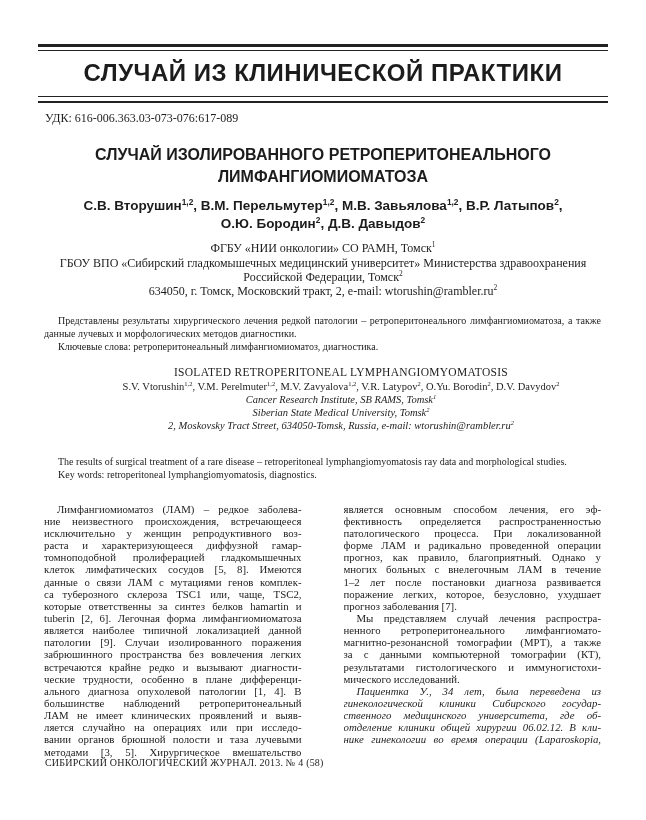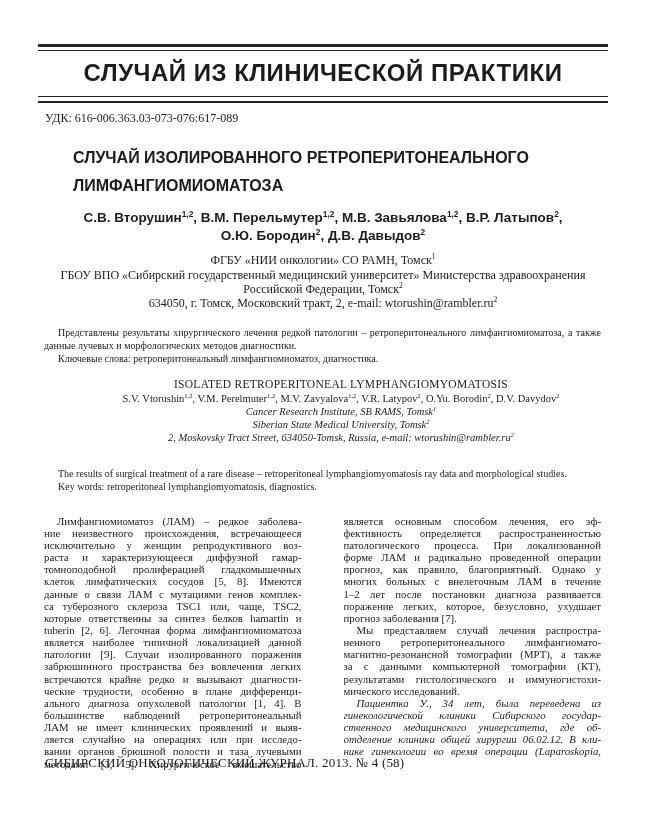--- a/index.html
+++ b/index.html
@@ -14,23 +14,23 @@
   .rule-thin  { height:1.2px; background:#222; }
   .rule-gap   { height:3.5px; }
   .banner-title {
     font-family:"Liberation Sans", sans-serif; font-weight:bold;
     font-size:24px; line-height:28px; letter-spacing:0.5px;
     text-align:center; padding:8px 0 9px 0; white-space:nowrap;
   }
   
   .udc { margin:8px 45px 0 45px; font-size:12px; line-height:14px; }
   .title-ru {
-    margin:19px auto 0 auto; max-width:500px; text-align:left;
+    margin:19px auto 0 auto; max-width:500px; text-align:center;
     font-family:"Liberation Sans", sans-serif; font-weight:bold;
-    font-size:16px; line-height:28px;
+    font-size:16px; line-height:22px;
   }
   .authors-ru {
     margin:9px auto 0 auto; text-align:center;
     font-family:"Liberation Sans", sans-serif; font-weight:bold;
     font-size:13.5px; line-height:17.5px;
   }
   .affil-ru { margin-top:9px; text-align:center; font-size:12px; line-height:14.2px; }
   sup { font-size:62%; line-height:0; vertical-align:super; }
   
   .jblock { }
@@ -47,21 +47,21 @@
   .en-title   { font-size:11.5px; line-height:13.5px; letter-spacing:0.3px; }
   .en-authors { font-size:10.5px; line-height:13px; }
   .en-affil   { font-style:italic; font-size:10.5px; line-height:13px; }
   
   .columns { display:flex; margin:22px 45px 0 44px;gap:20px; }
   .column { width:267.5px; font-size:10.8px; }
   .column + .column { margin-left:22px; }
   .column .jline { height:12.15px; line-height:12.15px; }
   .column .jline.indent { text-indent:13px; }
   
-  .footer { position:absolute; left:45px; top:756px; font-size:13px; line-height:13px; letter-spacing:0.2px; }
+  .footer { position:absolute; left:45px; top:756px; font-size:10px; line-height:13px; letter-spacing:0.2px; }
 </style>
 </head>
 <body>
 
 <div class="page">
 
   <div class="banner">
     <div>
       <div class="rule-thick"></div>
         <div class="rule-gap"></div>
@@ -79,21 +79,21 @@
 
   <div class="title-ru">СЛУЧАЙ ИЗОЛИРОВАННОГО РЕТРОПЕРИТОНЕАЛЬНОГО ЛИМФАНГИОМИОМАТОЗА</div>
 
   <div class="authors-ru">
       <div>С.В. Вторушин<sup>1,2</sup>, В.М. Перельмутер<sup>1,2</sup>, М.В. Завьялова<sup>1,2</sup>, В.Р. Латыпов<sup>2</sup>,</div>
       <div>О.Ю. Бородин<sup>2</sup>, Д.В. Давыдов<sup>2</sup></div>
     </div>
 
   <div class="affil-ru">
       <div>ФГБУ «НИИ онкологии» СО РАМН, Томск<sup>1</sup></div>
-      <div>ГБОУ ВПО «Сибирский государственный медицинский университет» Министерства здравоохранения</div>
+      <div>ГБОУ ВПО «Сибирский гладкомышечных медицинский университет» Министерства здравоохранения</div>
       <div>Российской Федерации, Томск<sup>2</sup></div>
       <div>634050, г. Томск, Московский тракт, 2, e-mail: wtorushin@rambler.ru<sup>2</sup></div>
     </div>
 
   <div class="abstract-ru jblock">
       <div class="jline indent">Представлены результаты хирургического лечения редкой патологии – ретроперитонеального лимфангиомиоматоза, а также</div>
       <div class="jline last">данные лучевых и морфологических методов диагностики.</div>
       <div class="jline indent last">Ключевые слова: ретроперитонеальный лимфангиомиоматоз, диагностика.</div>
     </div>
 

